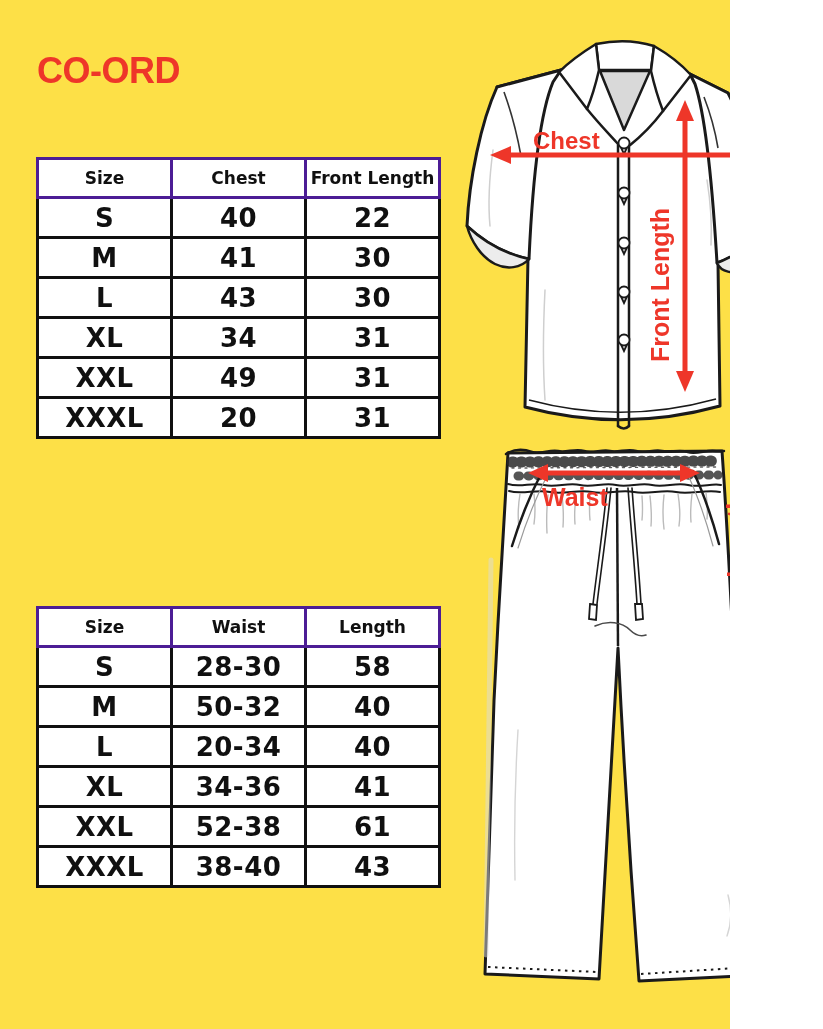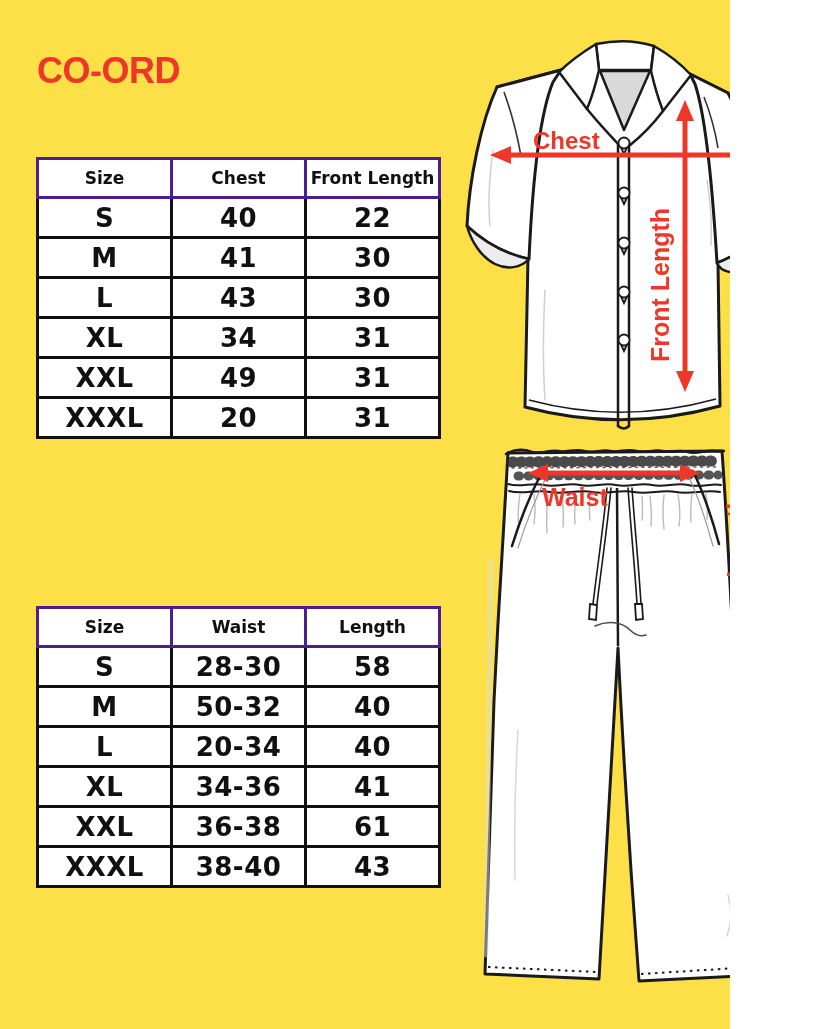--- a/index.html
+++ b/index.html
@@ -96,21 +96,21 @@
         <td>20-34</td>
         <td>40</td>
       </tr>
       <tr>
         <td>XL</td>
         <td>34-36</td>
         <td>41</td>
       </tr>
       <tr>
         <td>XXL</td>
-        <td>36-38</td>
+        <td>52-38</td>
         <td>61</td>
       </tr>
       <tr>
         <td>XXXL</td>
         <td>38-40</td>
         <td>43</td>
       </tr>
     </tbody>
   </table>
 

